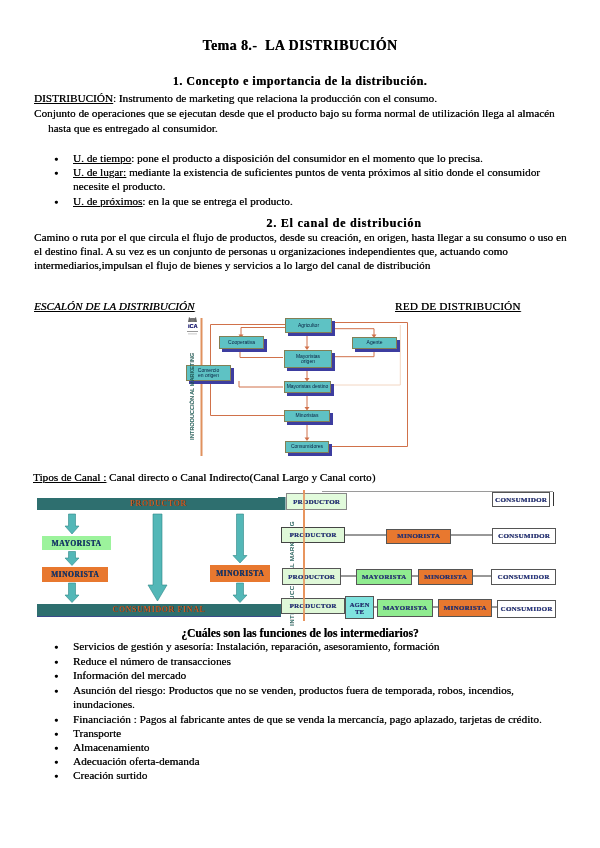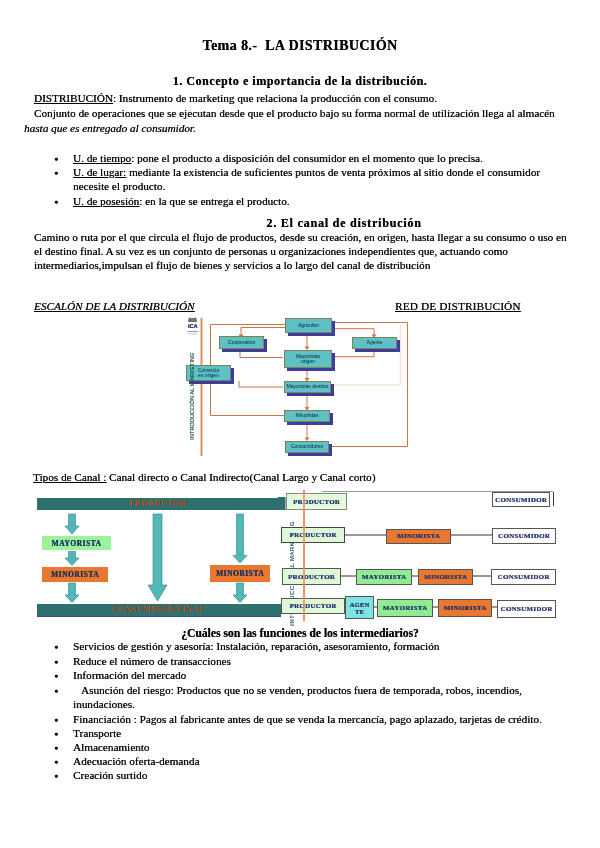--- a/index.html
+++ b/index.html
@@ -30,29 +30,29 @@
 </style>
 </head>
 <body>
 <div id="page">
 
   <div class="abs ctr b" style="top:38px;font-size:14px;letter-spacing:0.4px;">Tema 8.-&nbsp; LA DISTRIBUCIÓN</div>
   <div class="abs ctr b" style="top:74px;font-size:12px;letter-spacing:0.55px;">1. Concepto e importancia de la distribución.</div>
 
   <div class="abs body10" style="left:34px;top:91.5px;"><span class="u">DISTRIBUCIÓN</span>: Instrumento de marketing que relaciona la producción con el consumo.</div>
   <div class="abs body10" style="left:34px;top:107px;">Conjunto de operaciones que se ejecutan desde que el producto bajo su forma normal de utilización llega al almacén</div>
-  <div class="abs body10" style="left:24px;top:122px;font-style:italic;">hasta que es entregado al consumidor.</div>
+  <div class="abs body10" style="left:48px;top:122px;">hasta que es entregado al consumidor.</div>
 
   <div class="bul" style="top:151.5px;"></div>
   <div class="bt" style="top:151.5px;"><span class="u">U. de tiempo</span>: pone el producto a disposición del consumidor en el momento que lo precisa.</div>
   <div class="bul" style="top:166px;"></div>
   <div class="bt" style="top:166px;"><span class="u">U. de lugar:</span> mediante la existencia de suficientes puntos de venta próximos al sitio donde el consumidor</div>
   <div class="bt" style="top:180px;">necesite el producto.</div>
   <div class="bul" style="top:194.5px;"></div>
-  <div class="bt" style="top:194.5px;"><span class="u">U. de posesión</span>: en la que se entrega el producto.</div>
+  <div class="bt" style="top:194.5px;"><span class="u">U. de próximos</span>: en la que se entrega el producto.</div>
 
   <div class="abs ctr b" style="top:216px;font-size:12px;letter-spacing:0.8px;margin-left:44px;">2. El canal de distribución</div>
   <div class="abs body10" style="left:34px;top:230.5px;">Camino o ruta por el que circula el flujo de productos, desde su creación, en origen, hasta llegar a su consumo o uso en</div>
   <div class="abs body10" style="left:34px;top:245px;">el destino final. A su vez es un conjunto de personas u organizaciones independientes que, actuando como</div>
   <div class="abs body10" style="left:34px;top:259px;">intermediarios,impulsan el flujo de bienes y servicios a lo largo del canal de distribución</div>
 
   <div class="abs body10 u" style="left:34px;top:300px;font-style:italic;">ESCALÓN DE LA DISTRIBUCIÓN</div>
   <div class="abs body10 u" style="left:395px;top:300px;letter-spacing:0.2px;">RED DE DISTRIBUCIÓN</div>
 
   <svg class="abs" style="left:0;top:0;" width="600" height="848" viewBox="0 0 600 848">
@@ -152,21 +152,21 @@
   <div class="abs" style="left:303px;top:490px;width:2px;height:131px;background:#E8955E;opacity:0.85;"></div>
 
   <div class="abs ctr b" style="top:626.5px;font-size:11.6px;">¿Cuáles son las funciones de los intermediarios?</div>
   <div class="bul" style="top:639.5px;"></div>
   <div class="bt" style="top:639.5px;">Servicios de gestión y asesoría: Instalación, reparación, asesoramiento, formación</div>
   <div class="bul" style="top:655px;"></div>
   <div class="bt" style="top:655px;">Reduce el número de transacciones</div>
   <div class="bul" style="top:669px;"></div>
   <div class="bt" style="top:669px;">Información del mercado</div>
   <div class="bul" style="top:683.5px;"></div>
-  <div class="bt" style="top:683.5px;margin-left:8px;">Asunción del riesgo: Productos que no se venden, productos fuera de temporada, robos, incendios,</div>
+  <div class="bt" style="top:683.5px;">Asunción del riesgo: Productos que no se venden, productos fuera de temporada, robos, incendios,</div>
   <div class="bt" style="top:697.5px;">inundaciones.</div>
   <div class="bul" style="top:712.5px;"></div>
   <div class="bt" style="top:712.5px;">Financiación : Pagos al fabricante antes de que se venda la mercancía, pago aplazado, tarjetas de crédito.</div>
   <div class="bul" style="top:727px;"></div>
   <div class="bt" style="top:727px;">Transporte</div>
   <div class="bul" style="top:741px;"></div>
   <div class="bt" style="top:741px;font-family:Liberation Serif, serif;">Almacenamiento</div>
   <div class="bul" style="top:754.5px;"></div>
   <div class="bt" style="top:754.5px;">Adecuación oferta-demanda</div>
   <div class="bul" style="top:768.5px;"></div>

